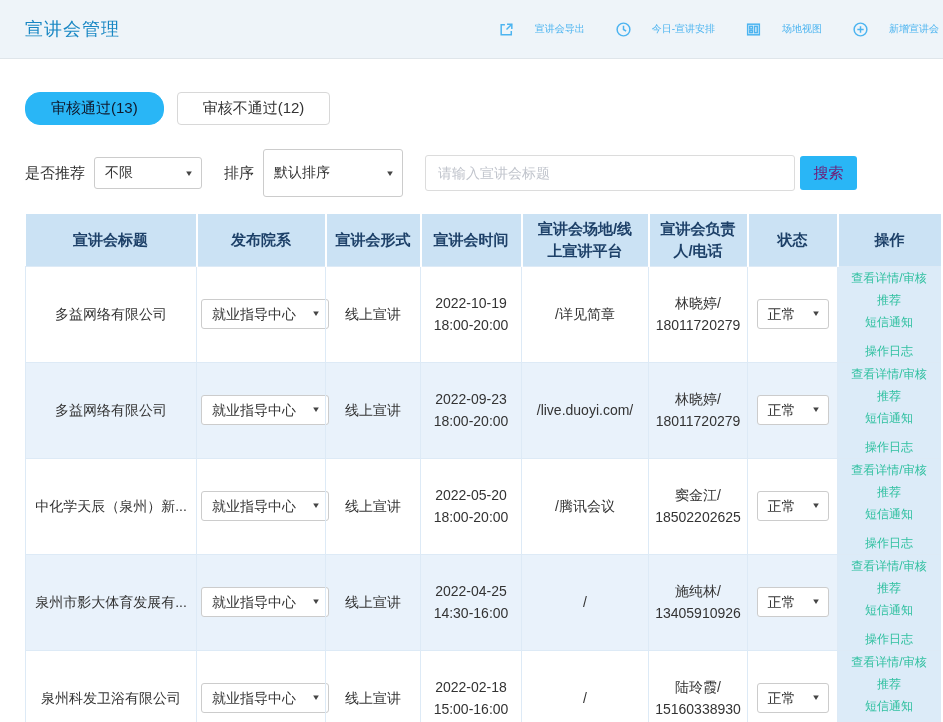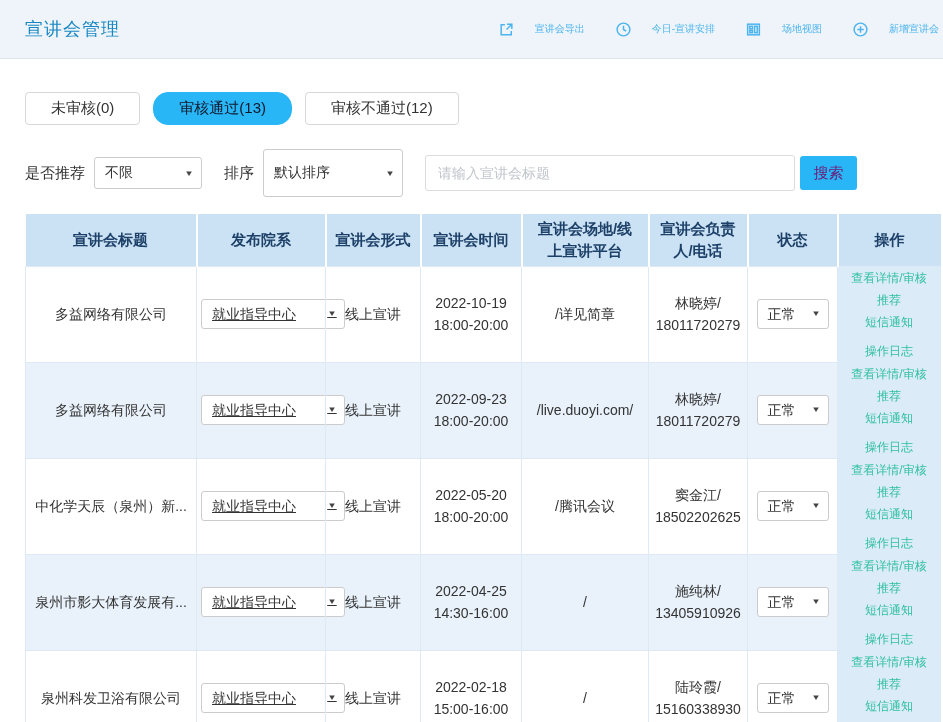--- a/index.html
+++ b/index.html
@@ -37,21 +37,21 @@
   
   table { margin:17px 0 0 25px; width:915px; border-collapse:collapse; table-layout:fixed; }
   thead th { background:#cbe2f4; color:#1d4068; font-weight:bold; font-size:15px; height:52px;
     border-right:2px solid #fff; padding:0 8px; line-height:1.45; }
   thead th:last-child { border-right:none; }
   tbody td { border:1px solid #ddeaf6; text-align:center; font-size:14px; color:#333;
     height:94px; padding:0 4px; line-height:22px; vertical-align:middle; }
   tbody tr:nth-child(even) { background:#e9f2fb; }
   td.c-actions { background:#dcebf8; }
   .c-venue, .c-contact { word-break:break-all; }
-  .row-select { width:144px; height:30px; margin:16px auto;text-decoration:underline; }
+  .row-select { width:128px; height:30px; margin:16px auto; }
   .status-select { width:72px; height:30px; margin:0 auto; }
   .action-link { display:block; color:#30c0a0; font-size:12px; line-height:22px; text-decoration:none; cursor:pointer; }
   .action-link.log { margin-top:7px; }
 </style>
 </head>
 <body>
 
 <header class="top-bar">
   <h1 class="page-title">宣讲会管理</h1>
   <nav class="top-actions">
@@ -83,21 +83,20 @@
       <svg viewBox="0 0 16 16">
         <circle cx="8" cy="8" r="6"></circle>
           <path d="M8 5 V11 M5 8 H11"></path>
       </svg>
       <span>新增宣讲会</span>
     </a>
   </nav>
 </header>
 
 <div class="tabs">
-  <button class="tab">未审核(0)</button>
   <button class="tab active">审核通过(13)</button>
   <button class="tab">审核不通过(12)</button>
 </div>
 
 <div class="filters">
   <span class="filter-label">是否推荐</span>
   <div class="selectbox sel-recommend">
     <span>不限</span>
     <span class="caret">▼</span>
   </div>

